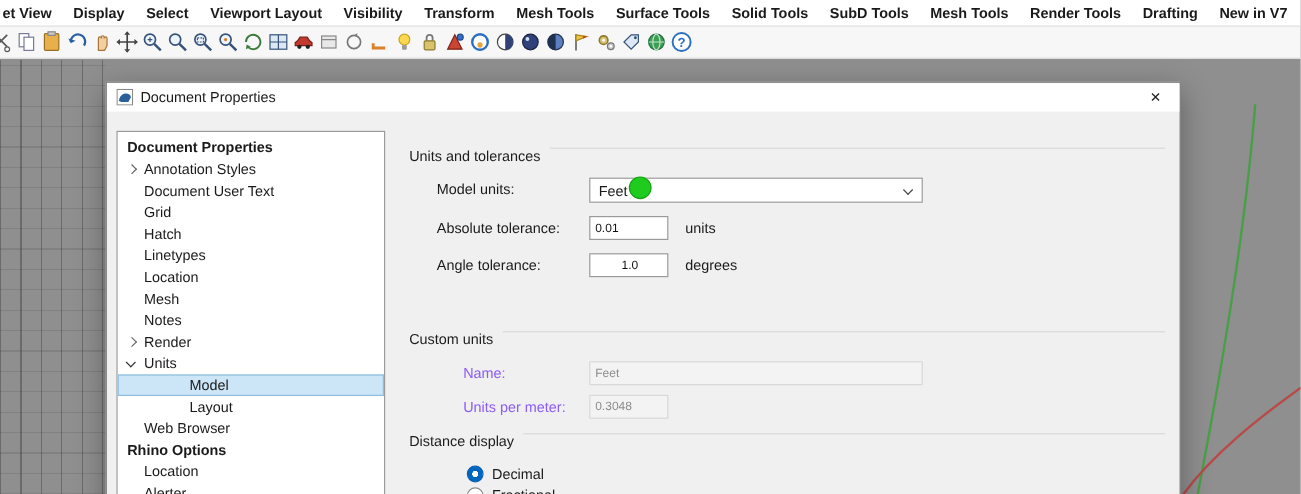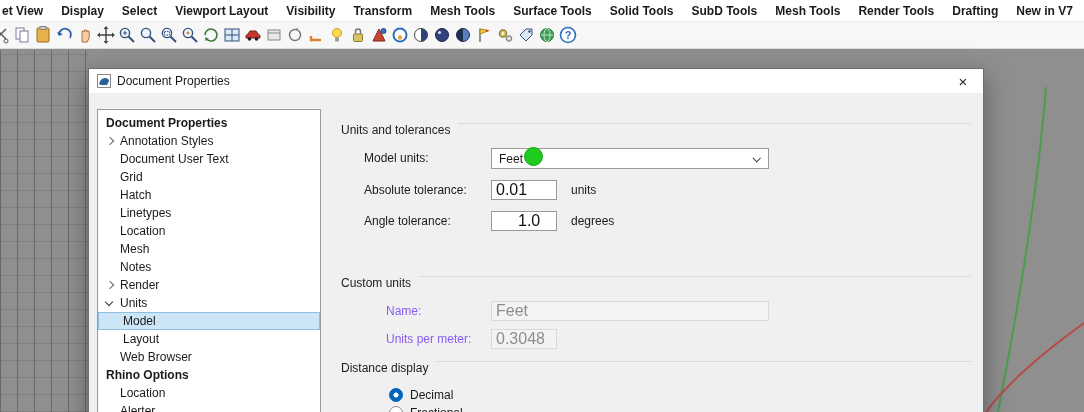--- a/index.html
+++ b/index.html
@@ -35,34 +35,34 @@
   .titlebar .title { margin-left:6px; }
   .close-btn { position:absolute; right:4px; top:0; width:32px; height:24px; display:flex;
                align-items:center; justify-content:center; font-size:15px; color:#222; cursor:default; }
 
   
   .tree-panel { position:absolute; left:8px; top:40px; width:224px; height:304px; background:#fff;
                 border:1px solid #9a9a9a; overflow:hidden; padding-top:4px; }
   .tree-row { position:relative; height:18px; line-height:18px; white-space:nowrap; cursor:default; }
   .tree-row .lbl { margin-left:22px; }
   .tree-row.bold .lbl { margin-left:8px; font-weight:bold; }
-  .tree-row.level-1 .lbl { margin-left:25px; }
+  .tree-row.level-1 .lbl { margin-left:60px; }
   .tree-row.selected { background:#cce5f7; outline:1px solid #8ebfe0; outline-offset:-1px; }
   .tree-row.arrow-collapsed::before { content:""; position:absolute; left:9px; top:6px; width:5px; height:5px;
     border-right:1px solid #666; border-bottom:1px solid #666; transform:rotate(-45deg); }
   .tree-row.arrow-expanded::before { content:""; position:absolute; left:8px; top:5px; width:5px; height:5px;
     border-right:1px solid #333; border-bottom:1px solid #333; transform:rotate(45deg); }
 
   
   .content { position:absolute; left:252px; top:24px; width:630px; height:320px; }
   .grp-head { position:absolute; left:0; right:0; display:flex; align-items:flex-start; gap:8px; color:#1c1c1c; }
   .grp-head::after { content:""; flex:1; height:1px; background:#d9d9d9; }
   .lab { position:absolute; line-height:21px; }
   .lab.dis { color:#8b5cf6; }
-  .tb { position:absolute; height:20px; border:1px solid #9a9a9a; background:#fff; font-size:16px;
+  .tb { position:absolute; height:20px; border:1px solid #9a9a9a; background:#fff; font-size:10px;
         padding:0 4px; font-family:inherit; color:#111; }
   .tb.disabled { border-color:#d8d8d8; background:#f3f3f3; color:#8d8d8d; }
   .dd { position:absolute; height:21px; border:1px solid #9a9a9a; background:#fff; display:flex;
         align-items:center; padding:0 7px; cursor:default; }
   .dd .chev { position:absolute; right:9px; top:7px; width:6px; height:6px;
               border-right:1px solid #444; border-bottom:1px solid #444; transform:rotate(45deg) translateY(-1px); }
   .click-dot { position:absolute; width:19px; height:19px; border-radius:50%; border:1px solid #12a412; z-index:3; }
 
   .radio-list { position:absolute; left:48px; top:293px; }
   .radio-row { height:18px; display:flex; align-items:center; cursor:default; }

